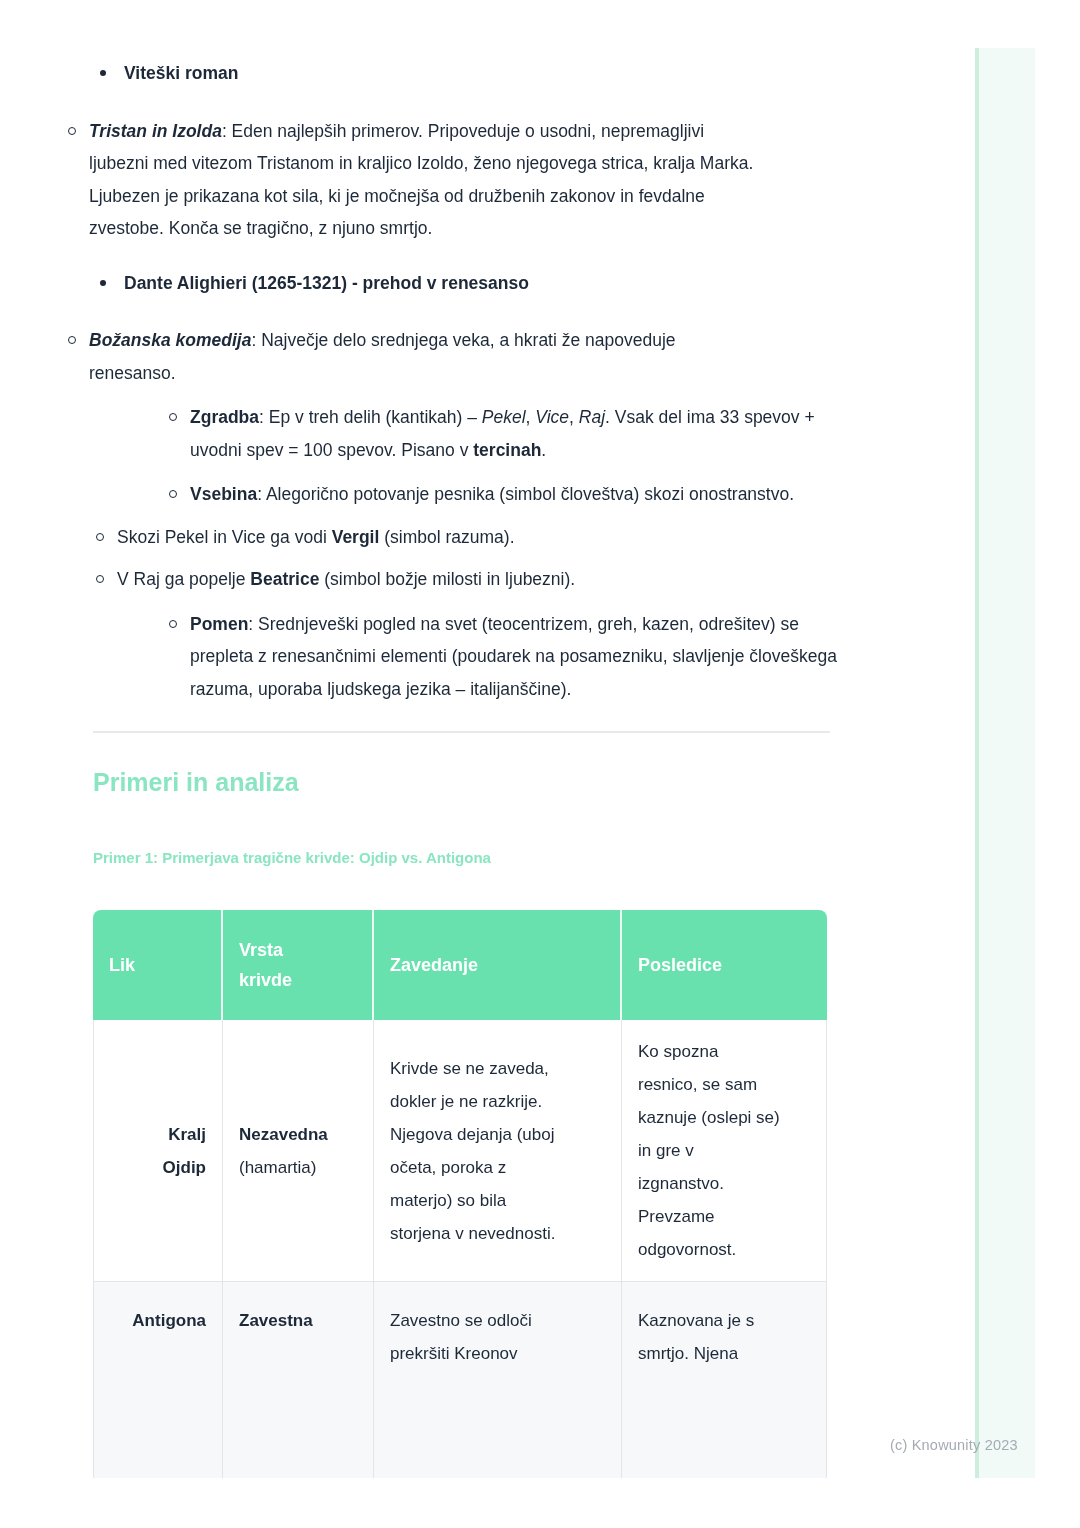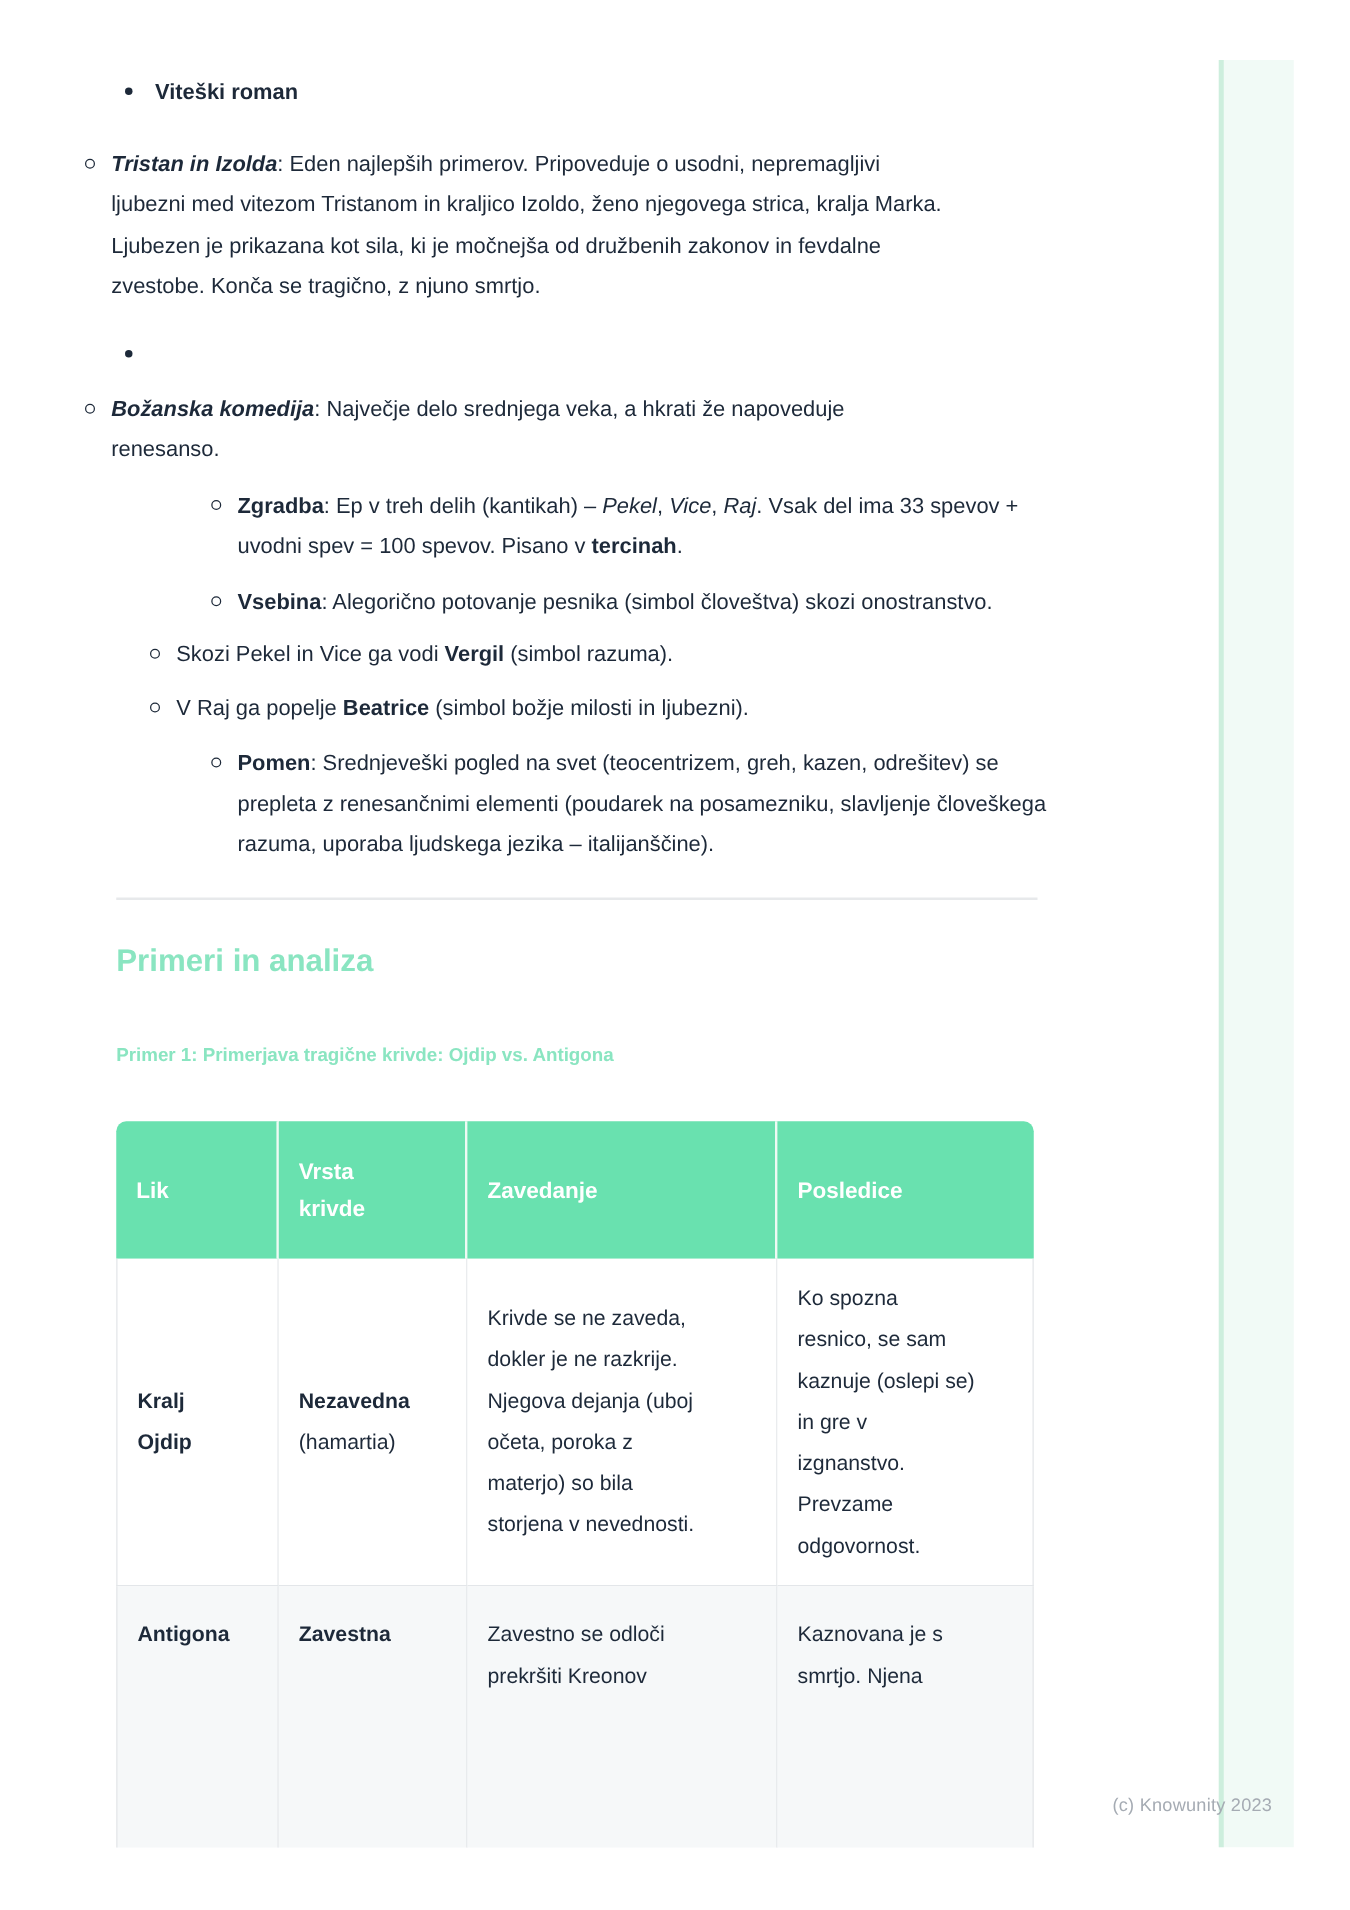--- a/index.html
+++ b/index.html
@@ -25,21 +25,21 @@
     background:#ffffff;overflow:hidden;
   }
   .content{padding-top:57px;}
 
   
   .li{display:flex;align-items:flex-start;}
   .li .txt{flex:1;font-size:17.5px;line-height:32.5px;color:var(--ink);max-width:676px;}
   .li.l1{padding-left:100px;margin-top:22px;}
   .li.l2{padding-left:68px;margin-top:25px;}
   .li.l3{padding-left:169px;margin-top:12px;}
-  .li.l4{padding-left:120px;margin-top:10px;}
+  .li.l4{padding-left:96px;margin-top:10px;}
   .li:first-child{margin-top:0;}
   .marker{flex:0 0 auto;display:block;}
   .li.l1 .marker{width:24px;}
   .li.l2 .marker,.li.l3 .marker,.li.l4 .marker{width:21px;}
   .marker .dot{display:block;width:6px;height:6px;border-radius:50%;background:var(--ink);margin-top:13px;}
   .marker .circle{display:block;width:8px;height:8px;border-radius:50%;border:1.5px solid var(--ink);margin-top:12px;background:transparent;}
   .b{font-weight:bold;}
   .i{font-style:italic;}
 
   .divider{margin:26px 0 0 93px;width:737px;border:none;border-top:2px solid var(--divider);height:0;}
@@ -63,21 +63,21 @@
     vertical-align:middle;border-right:2px solid #eefaf4;
   }
   table.cmp th:first-child{border-top-left-radius:8px;}
   table.cmp th:last-child{border-top-right-radius:8px;border-right:none;}
   table.cmp td{
     background:#ffffff;font-size:17px;line-height:33px;color:var(--ink);
     padding:15px 16px;vertical-align:middle;
     border-right:1px solid var(--cell-border);
     border-bottom:1px solid var(--cell-border);
   }
-  table.cmp td:first-child{border-left:1px solid var(--cell-border);}
+  table.cmp td:first-child{border-left:1px solid var(--cell-border);text-align:right;}
   table.cmp tr.alt td{background:var(--alt-row);vertical-align:top;padding-top:22px;}
   table.cmp tr.alt{height:260px;}
 
   .side-strip{
     position:absolute;left:975px;top:48px;bottom:0;width:60px;
     background:var(--strip-fill);border-left:4px solid var(--strip-edge);
   }
   .watermark{
     position:absolute;left:890px;top:1437px;z-index:2;
     font-size:14.5px;color:var(--watermark);letter-spacing:.2px;
@@ -98,20 +98,21 @@
         <div class="li l2">
           <span class="marker">
             <span class="circle"></span>
           </span>
           <div class="txt"><span class="b i">Tristan in Izolda</span><span>: Eden najlepših primerov. Pripoveduje o usodni, nepremagljivi ljubezni med vitezom Tristanom in kraljico Izoldo, ženo njegovega strica, kralja Marka. Ljubezen je prikazana kot sila, ki je močnejša od družbenih zakonov in fevdalne zvestobe. Konča se tragično, z njuno smrtjo.</span></div>
         </div>
         <div class="li l1">
           <span class="marker">
             <span class="dot"></span>
           </span>
+          <div class="txt"><span class="b">Dante Alighieri (1265-1321) - prehod v renesanso</span></div>
         </div>
         <div class="li l2">
           <span class="marker">
             <span class="circle"></span>
           </span>
           <div class="txt"><span class="b i">Božanska komedija</span><span>: Največje delo srednjega veka, a hkrati že napoveduje renesanso.</span></div>
         </div>
         <div class="li l3">
           <span class="marker">
             <span class="circle"></span>

